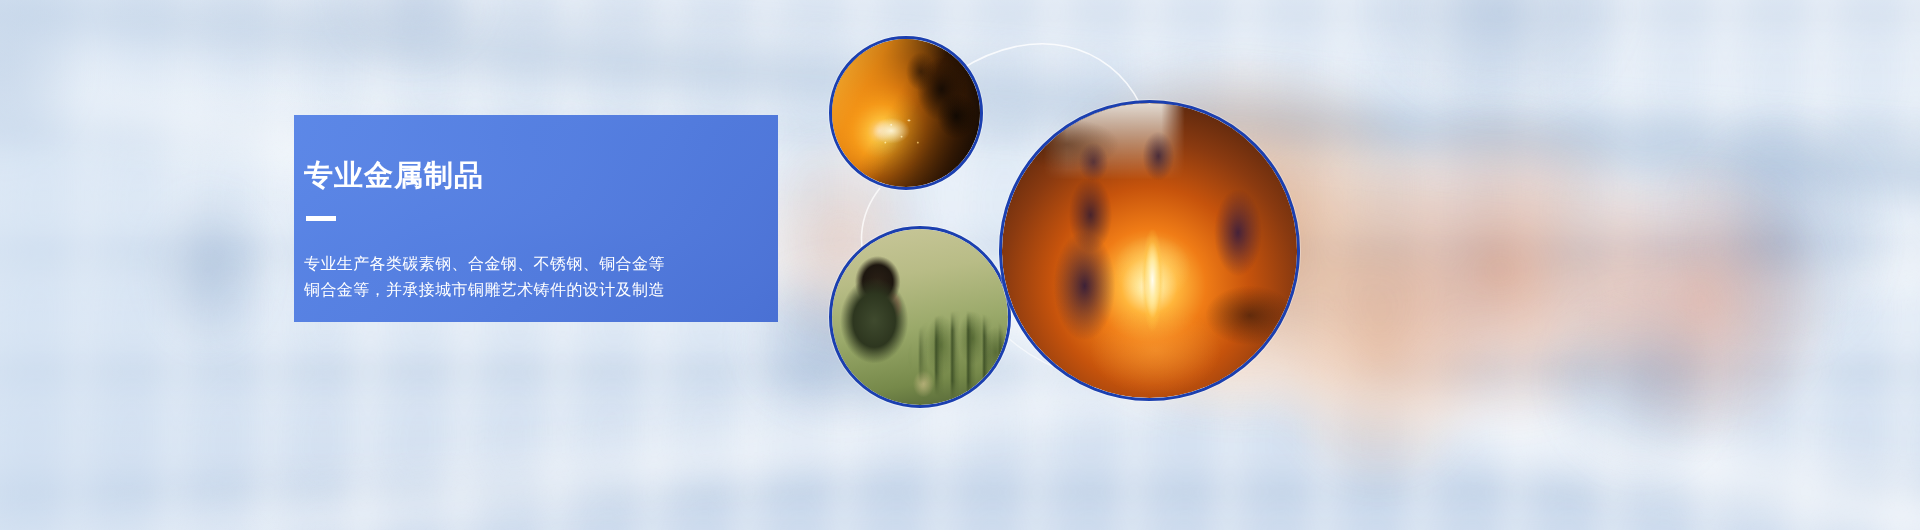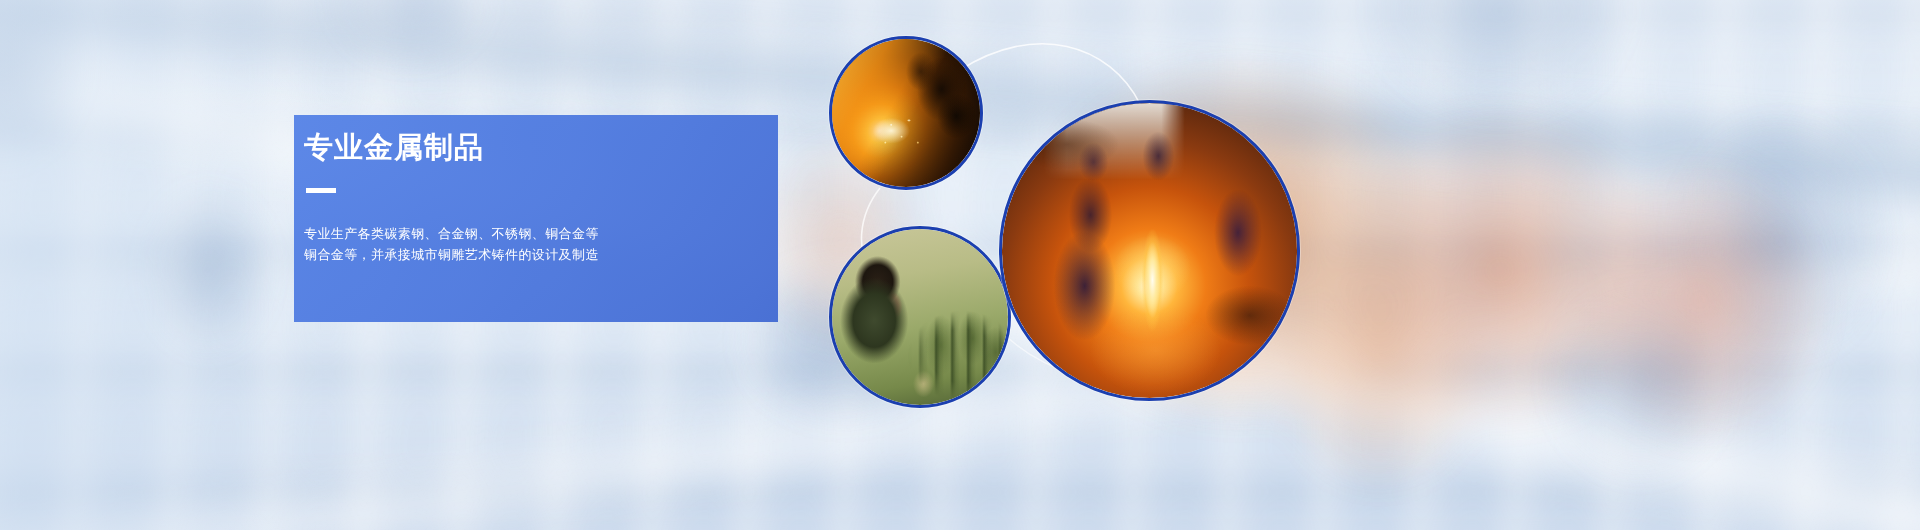--- a/index.html
+++ b/index.html
@@ -186,21 +186,21 @@
     left: 294px;
     top: 115px;
     width: 484px;
     height: 207px;
     background: linear-gradient(135deg, #5280e6 0%, #4a76de 48%, #3f68d2 100%);
     opacity: 0.93;
   }
   #panel-content {
     position: absolute;
     left: 294px;
-    top: 104px;
+    top: 132px;
     width: 400px;
     height: 207px;
     padding: 28px 0 0 10px;
     box-sizing: border-box;
   }
   #banner-heading {
     margin: 0;
     padding: 0 0 0 0;
     font-size: 29px;
     font-weight: bold;
@@ -209,21 +209,21 @@
     line-height: 1.1;
   }
   #heading-rule {
     width: 30px;
     height: 5px;
     background: #ffffff;
     margin: 24px 0 0 2px;
   }
   #banner-desc {
     margin: 30px 0 0 0;
-    font-size: 13px;
+    font-size: 16px;
     line-height: 1.65;
     color: #ffffff;
     letter-spacing: 0.4px;
     white-space: nowrap;
   }
   #banner-desc .line { display: block; }
 </style>
 </head>
 <body>
 

